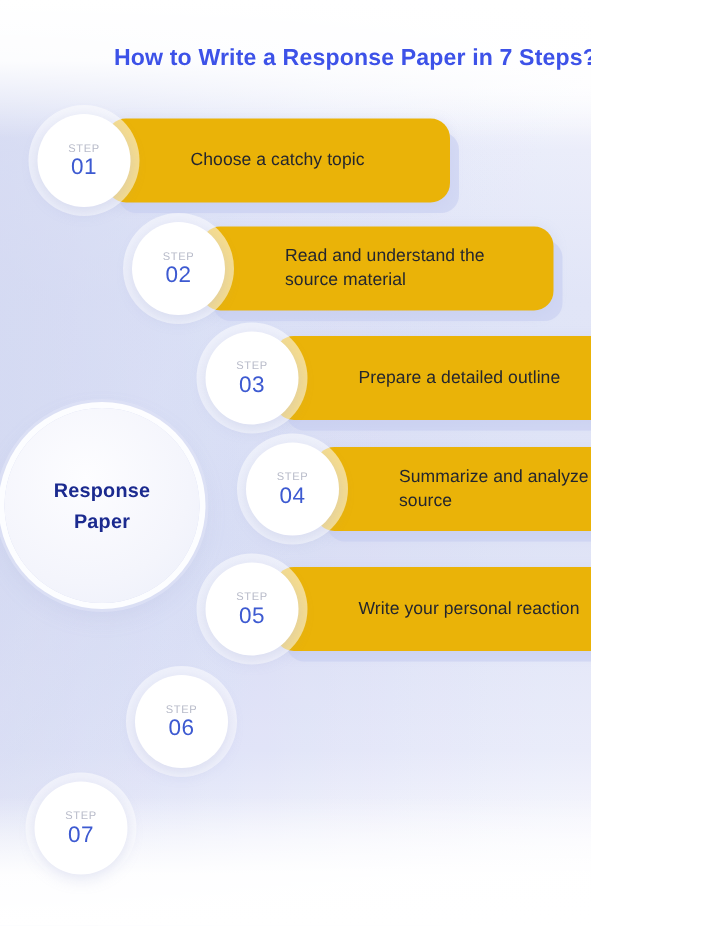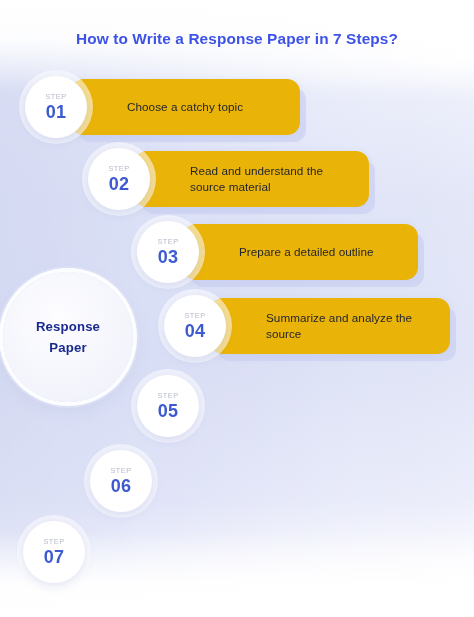--- a/index.html
+++ b/index.html
@@ -9,21 +9,21 @@
   body {
     width: 474px;
     height: 617px;
     overflow: hidden;
     font-family: "Liberation Sans", sans-serif;
     background: #ffffff;
   }
 
   #poster {
     position: relative;
-    width: 474px;
+    width: 394px;
     height: 617px;
     overflow: hidden;
     background: #ffffff;
   }
 
   
   .bg-layer {
     position: absolute;
     inset: 0;
     pointer-events: none;
@@ -126,22 +126,22 @@
     z-index: 3;
   }
   .badge-label {
     font-size: 7.4px;
     letter-spacing: .45px;
     color: #b8bbc9;
     line-height: 1;
     margin-bottom: 2px;
   }
   .badge-num {
-    font-size: 18px;
-    font-weight: bold;
+    font-size: 15px;
+    font-weight: normal;
     color: #3d5ad1;
     line-height: 1;
     letter-spacing: .3px;
   }
 
   
   .center-circle {
     position: absolute;
     left: 3px;
     top: 272px;
@@ -219,20 +219,23 @@
     <div class="card" style="width:240px;">
       <div class="card-text">Summarize and analyze the source</div>
     </div>
     <div class="badge">
       <div class="badge-label">STEP</div>
       <div class="badge-num">04</div>
     </div>
   </div>
 
   <div class="step-row" style="left:137px; top:378px; width:277px;">
+    <div class="card" style="width:231px;">
+      <div class="card-text">Write your personal reaction</div>
+    </div>
     <div class="badge">
       <div class="badge-label">STEP</div>
       <div class="badge-num">05</div>
     </div>
   </div>
 
   <div class="step-row" style="left:90px;  top:453px; width:276px;">
     <div class="badge">
       <div class="badge-label">STEP</div>
       <div class="badge-num">06</div>

